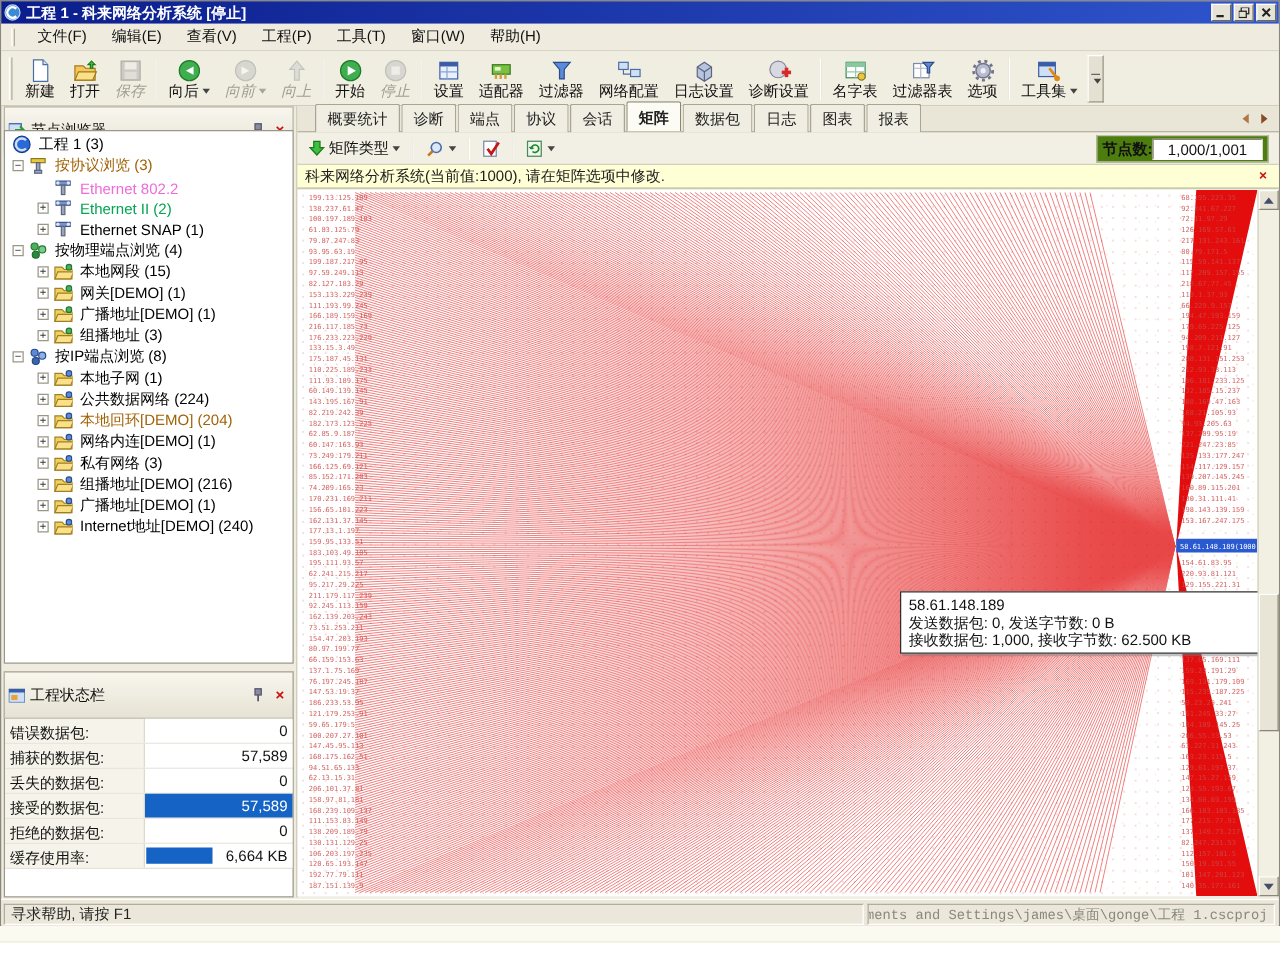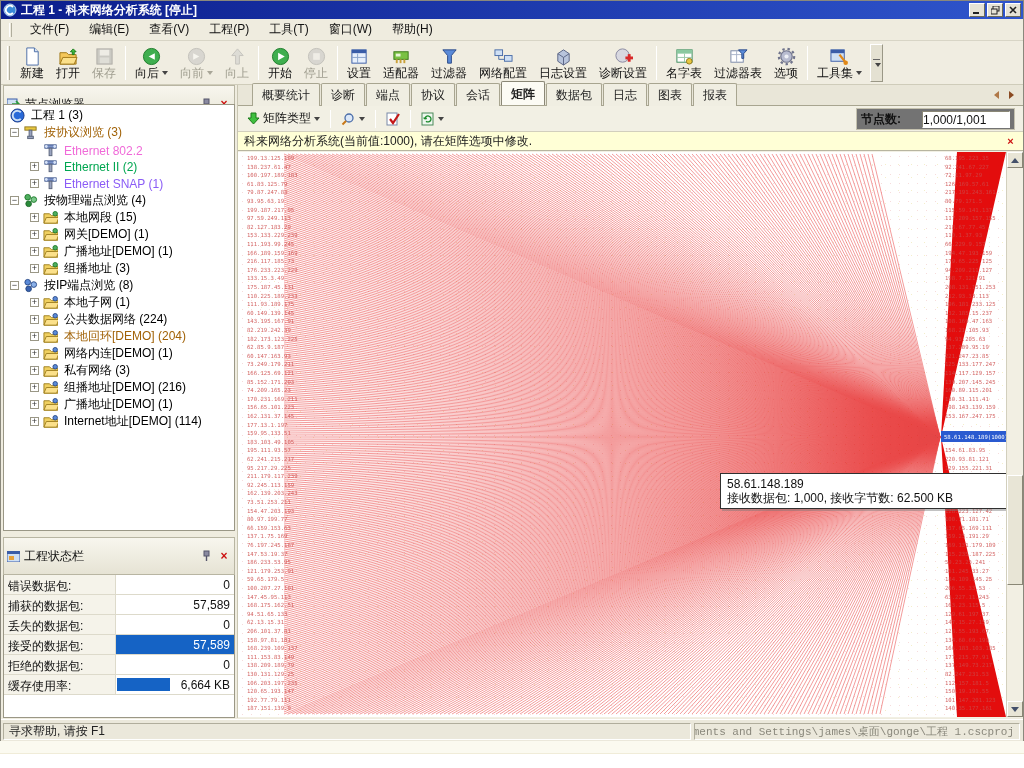--- a/index.html
+++ b/index.html
@@ -18,21 +18,21 @@
   .menubar{position:absolute;left:0;top:18px;width:100%;height:22px;background:#efecdf;border-bottom:1px solid #d8d5c6;display:flex;align-items:center;padding-left:8px;}
   .menubar .grip{width:3px;height:14px;border-left:1px solid #fff;border-right:1px solid #b0ad9c;margin-right:8px;}
   .menu-item{padding:3px 10px;color:#111;cursor:default;white-space:nowrap;}
 
   
   .toolbar{position:absolute;left:0;top:40px;width:100%;height:44px;background:#f0ede1;border-bottom:1px solid #cfccba;display:flex;align-items:center;padding-left:6px;}
   .toolbar .grip{width:3px;height:34px;border-left:1px solid #fff;border-right:1px solid #b0ad9c;margin-right:4px;}
   .tbtn{display:flex;flex-direction:column;align-items:center;justify-content:center;padding:1px 5px;height:40px;border:1px solid transparent;color:#111;white-space:nowrap;}
   .tbtn .ticon{height:20px;display:flex;align-items:flex-end;}
   .tbtn .tlabel{font-size:12px;line-height:14px;}
-  .tbtn.disabled{color:#a09e90;}
+  .tbtn.disabled{color:#a09e90;font-style:italic;}
   .tbtn.disabled svg{opacity:.45;filter:grayscale(1);}
   .tsep{width:1px;height:34px;background:#c4c1ae;border-right:1px solid #fff;margin:0 3px;}
   .ddwrap{display:flex;align-items:center;}
   .dd{width:0;height:0;border-left:3px solid transparent;border-right:3px solid transparent;border-top:4px solid #444;margin-left:3px;}
   .tbtn.disabled .dd{border-top-color:#a8a698;}
   .toverflow{width:13px;height:38px;margin-left:2px;background:#e4e1d2;border:1px solid;border-color:#fff #9a9786 #9a9786 #fff;display:flex;flex-direction:column;align-items:center;justify-content:center;gap:3px;}
   .toverflow .bar{width:7px;height:1px;background:#666;}
 
   
   .leftpanel{position:absolute;left:2px;top:84px;width:232px;height:633px;background:#efecdf;}
@@ -61,23 +61,23 @@
   .tab{padding:3px 9px 2px;margin-right:1px;background:#f0eee2;border:1px solid #a8a590;border-bottom:none;border-radius:2px 2px 0 0;color:#222;white-space:nowrap;position:relative;top:1px;}
   .tab.active{background:#fcfbf4;font-weight:bold;top:0;padding-top:4px;border-color:#8a8776;}
   .tabscroll{position:absolute;right:6px;top:3px;display:flex;gap:4px;}
   .tsarrow{width:11px;height:13px;display:flex;align-items:center;justify-content:center;}
   .tri-l{width:0;height:0;border-top:4px solid transparent;border-bottom:4px solid transparent;border-right:5px solid #b07848;}
   .tri-r{width:0;height:0;border-top:4px solid transparent;border-bottom:4px solid transparent;border-left:5px solid #8a4a22;}
 
   .mtoolbar{position:relative;height:26px;background:#f2f0e4;border-bottom:1px solid #d2cfbd;display:flex;align-items:center;padding-left:4px;gap:2px;}
   .mbtn{display:flex;align-items:center;height:22px;padding:0 4px;border:1px solid transparent;color:#111;white-space:nowrap;}
   .msep{width:1px;height:18px;background:#c4c1ae;border-right:1px solid #fff;margin:0 3px;}
-  .nodecount{position:absolute;right:8px;top:2px;height:22px;display:flex;align-items:center;gap:21px;border:1px solid #c4c1ae;background:#737373;padding:0 4px;}
+  .nodecount{position:absolute;right:8px;top:2px;height:22px;display:flex;align-items:center;gap:0;border:1px solid #c4c1ae;background:#4d7c0f;padding:0 4px;}
   .nodecount .nclabel{font-weight:bold;color:#111;}
-  .nodecount .ncbox{width:88px;height:17px;background:#fff;border:1px solid;border-color:#8a8776 #fff #fff #8a8776;padding-top:1px;color:#111;}
+  .nodecount .ncbox{width:88px;height:17px;background:#fff;border:1px solid;border-color:#8a8776 #fff #fff #8a8776;text-align:center;padding-top:1px;color:#111;}
 
   .warnbar{position:relative;height:19px;background:#ffffd6;border-bottom:1px solid #b8b5a0;display:flex;align-items:center;padding-left:6px;color:#202020;}
   .warnclose{position:absolute;right:6px;top:3px;width:13px;height:13px;display:flex;align-items:center;justify-content:center;color:#cc1111;font-weight:bold;font-size:11px;line-height:1;}
 
   .matrix{position:absolute;left:0;top:67px;width:768px;height:565px;background:#fff;overflow:hidden;
     background-image:radial-gradient(#f6dcdc .7px,transparent .8px),radial-gradient(#f4eecb .7px,transparent .8px);
     background-size:9px 9px,13px 13px;background-position:0 0,4px 6px;}
   .tooltip{position:absolute;left:482px;top:321px;width:292px;background:#fff;border:1px solid #303030;box-shadow:2px 2px 0 rgba(120,120,120,.45);padding:3px 6px;color:#111;z-index:5;}
   .tooltip div{line-height:14px;white-space:nowrap;}
 
@@ -439,21 +439,21 @@
           <div class="trow" style="padding-left: 26px;">
             <span class="texp">+</span>
             <span class="ticon16">
               <svg width="15" height="15" viewBox="0 0 16 16">
                 <rect x="2" y="2" width="12" height="3.5" fill="#7a92c8" stroke="#3a5288"></rect>
                 <rect x="6.5" y="5.5" width="3" height="8" fill="#9aa4c0" stroke="#5a647a"></rect>
                 <circle cx="3.5" cy="3.7" r="1.5" fill="#d8e4f8"></circle>
                 <circle cx="12.5" cy="3.7" r="1.5" fill="#d8e4f8"></circle>
               </svg>
             </span>
-            <span class="tlabeltxt" style="color: #8b5cf6;">Ethernet SNAP (1)</span>
+            <span class="tlabeltxt" style="color: #000000;">Ethernet SNAP (1)</span>
           </div>
           <div class="trow" style="padding-left: 6px;">
             <span class="texp">−</span>
             <span class="ticon16">
               <svg width="15" height="15" viewBox="0 0 16 16">
                 <circle cx="5" cy="4.5" r="3" fill="#4fae5f" stroke="#1d7a2a"></circle>
                 <circle cx="11.5" cy="7" r="3" fill="#7ac88a" stroke="#1d7a2a"></circle>
                 <circle cx="6" cy="11.5" r="3" fill="#2a8a3a" stroke="#1d6a2a"></circle>
               </svg>
             </span>
@@ -593,21 +593,21 @@
           </div>
           <div class="trow" style="padding-left: 26px;">
             <span class="texp">+</span>
             <span class="ticon16">
               <svg width="15" height="15" viewBox="0 0 16 16">
                 <path d="M1 4h6l2 2h7v8H1z" fill="#f0d060" stroke="#a08020"></path>
                 <path d="M1 14l2.5-6H17l-2.5 6z" fill="#fbe08a" stroke="#a08020"></path>
                 <circle cx="13" cy="4" r="2.4" fill="#5a8ad8" stroke="#2a4a88"></circle>
               </svg>
             </span>
-            <span class="tlabeltxt" style="color: rgb(0, 0, 0);">Internet地址[DEMO] (114)</span>
+            <span class="tlabeltxt" style="color: rgb(0, 0, 0);">Internet地址[DEMO] (240)</span>
           </div>
         </div>
       <div class="statuspanel">
         <div class="panelheader" style="margin:-1px -1px 0 -1px;">
           <span style="display:flex;">
               <svg width="13" height="11" viewBox="0 0 13 11">
                 <rect x="0" y="0" width="13" height="11" fill="#cfe0f4" stroke="#3a5da8"></rect>
                 <rect x="0" y="0" width="13" height="3" fill="#3a5da8"></rect>
                 <rect x="2" y="5" width="5" height="4" fill="#e8a23a"></rect>
               </svg>
@@ -1447,20 +1447,21 @@
               <text x="707" y="532.6">112.157.181.5</text>
               <text x="707" y="541.2">150.19.191.55</text>
               <text x="707" y="549.8">101.147.201.123</text>
               <text x="707" y="558.4">140.35.177.161</text>
             </g>
             <rect x="703" y="279" width="65" height="11" fill="#2a5ad0"></rect>
             <text x="706" y="287" font-size="5.6" fill="#ffffff" font-family="DejaVu Sans Mono,monospace">58.61.148.189(1000)</text>
           </svg>
         <div class="tooltip">
           <div>58.61.148.189</div>
+          <div>发送数据包: 0, 发送字节数: 0  B</div>
           <div>接收数据包: 1,000, 接收字节数: 62.500 KB</div>
         </div>
       </div>
 
       <div class="vscroll">
         <span class="sbtn" style="top:0;">
             <span class="tri-u"></span>
           </span>
         <span class="sthumb"></span>
         <span class="sbtn" style="bottom:0;top:auto;">

